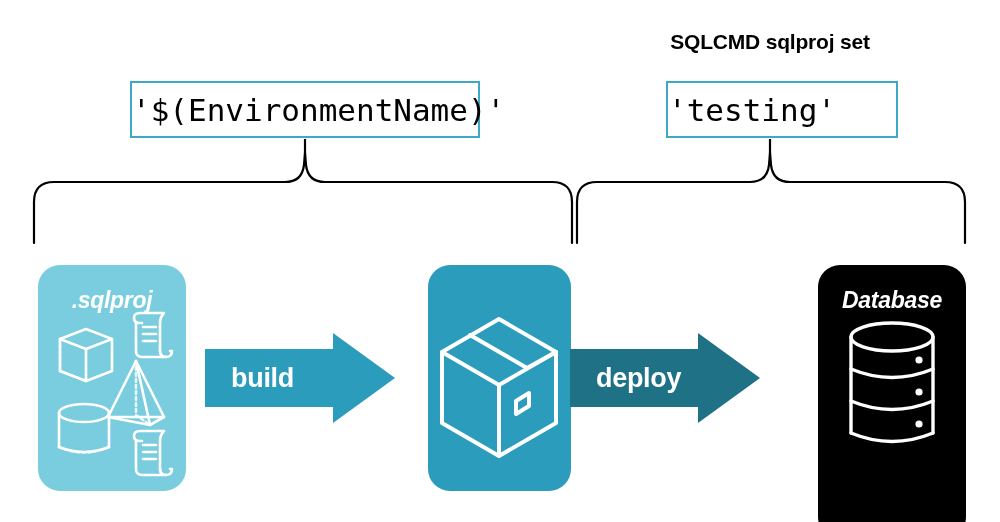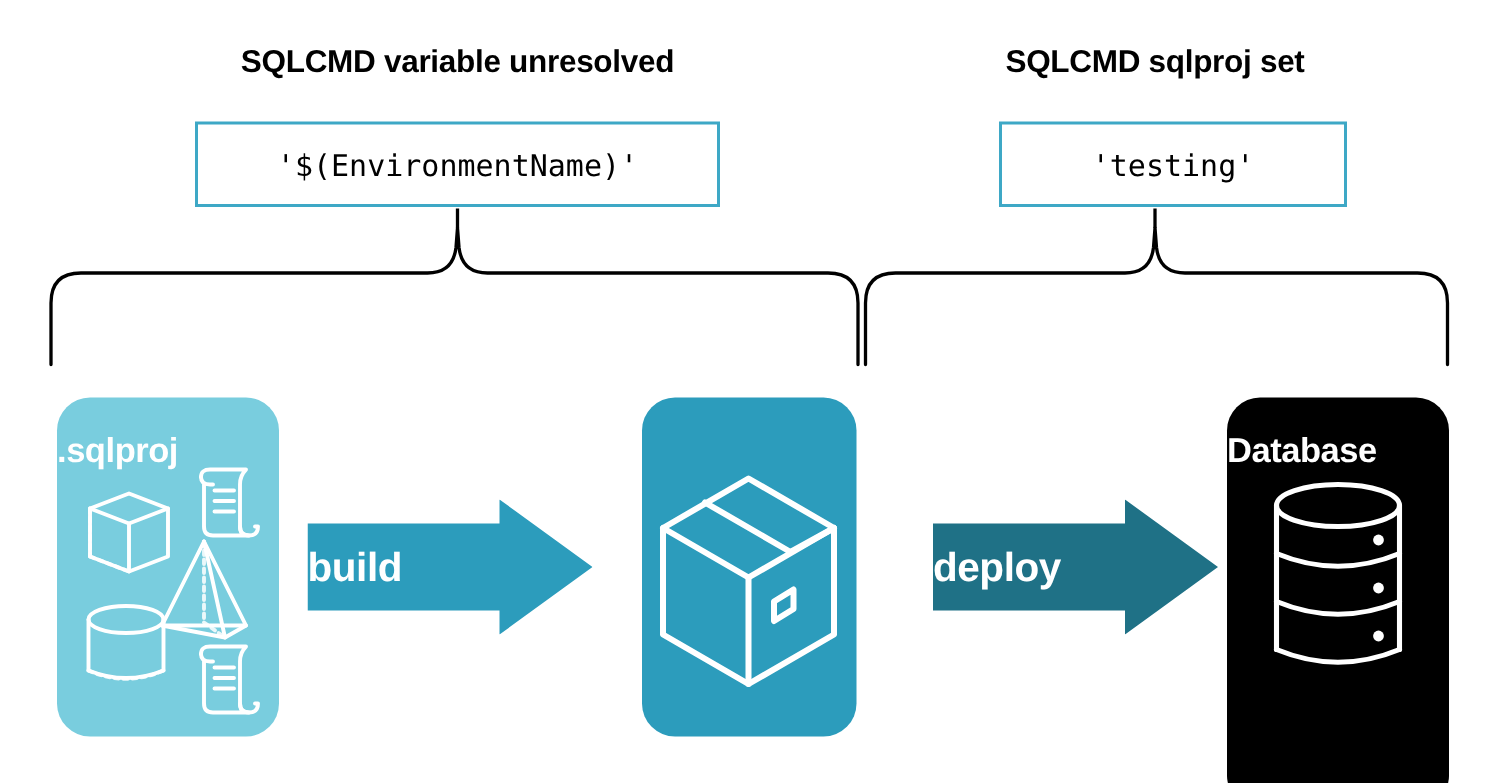--- a/index.html
+++ b/index.html
@@ -35,23 +35,22 @@
   #heading-right { left: 575px; top: 30px; width: 390px; }
 
   
   .code-box {
     position: absolute;
     box-sizing: border-box;
     border: 2px solid #3EA8C6;
     background: #ffffff;
     display: flex;
     align-items: center;
-    justify-content: center;
     font-family: "DejaVu Sans Mono", "Liberation Mono", monospace;
-    font-size: 20px;
+    font-size: 31px;
     color: #000000;
     letter-spacing: 0px;
   }
   #code-box-left  { left: 130px; top: 81px; width: 350px; height: 57px; }
   #code-box-right { left: 666px; top: 81px; width: 232px; height: 57px; }
 
   
   #overlay {
     position: absolute;
     left: 0;
@@ -65,68 +64,70 @@
   .artifact {
     position: absolute;
     border-radius: 22px;
     box-sizing: border-box;
   }
   .artifact-label {
     position: absolute;
     top: 22px;
     left: 0;
     width: 100%;
+    text-align: center;
     font-family: "Liberation Sans", sans-serif;
     font-weight: bold;
     font-size: 23px;
     color: #ffffff;
     letter-spacing: -0.3px;
+    font-style: italic;
   }
   #artifact-sqlproj  { left: 38px;  top: 265px; width: 148px; height: 226px; background: #79CDDE; }
   #artifact-dacpac   { left: 428px; top: 265px; width: 143px; height: 226px; background: #2C9CBC; }
   #artifact-database { left: 818px; top: 265px; width: 148px; height: 274px; background: #000000; }
 
   .artifact-art {
     position: absolute;
     left: 0;
     top: 40px;
     width: 100%;
     height: 180px;
   }
 
   
   .arrow {
     position: absolute;
     top: 333px;
     height: 90px;
   }
   #arrow-build  { left: 205px; width: 190px; }
-  #arrow-deploy { left: 622px; width: 190px; }
+  #arrow-deploy { left: 570px; width: 190px; }
   .arrow-label {
     position: absolute;
     left: 0;
     top: 0;
     width: 100%;
     height: 90px;
     display: flex;
     align-items: center;
     font-family: "Liberation Sans", sans-serif;
     font-weight: bold;
     font-size: 27px;
     color: #ffffff;
+    padding-left: 26px;
     box-sizing: border-box;
     letter-spacing: -0.3px;
   }
 </style>
 </head>
 <body>
 
 <div id="canvas">
 
-  <div class="heading" id="heading-left">SQLCMD variable unresolved</div>
 
   <div class="heading" id="heading-right">SQLCMD sqlproj set</div>
 
   <div class="code-box" id="code-box-left">
     <span>'$(EnvironmentName)'</span>
   </div>
 
   <div class="code-box" id="code-box-right">
     <span>'testing'</span>
   </div>

